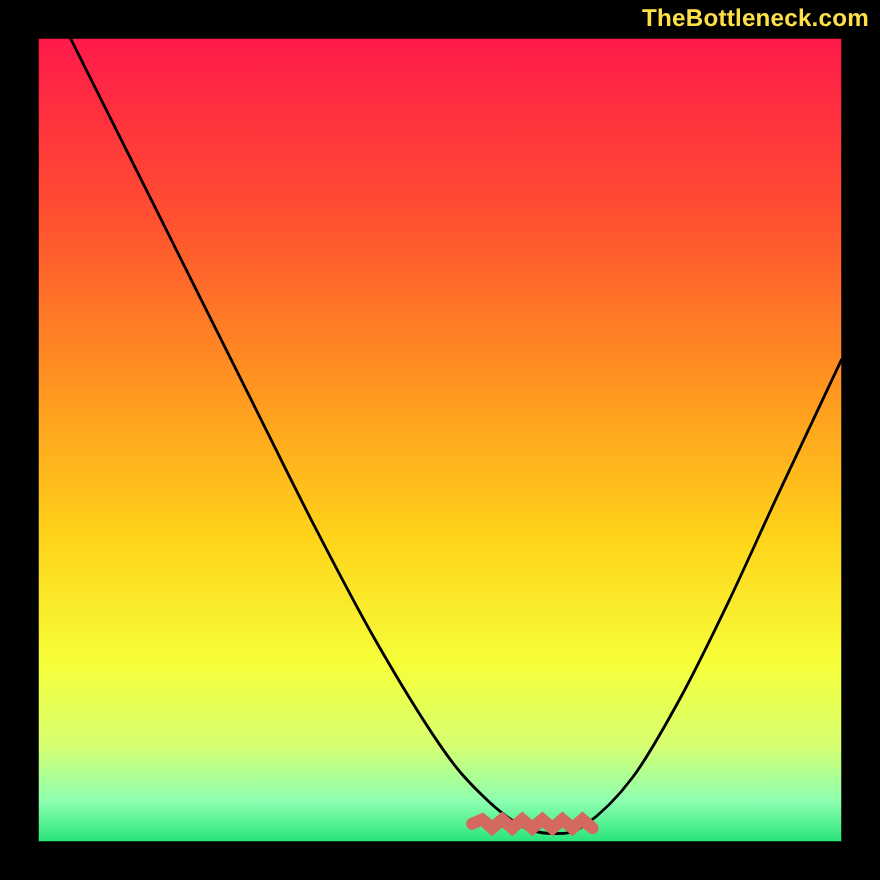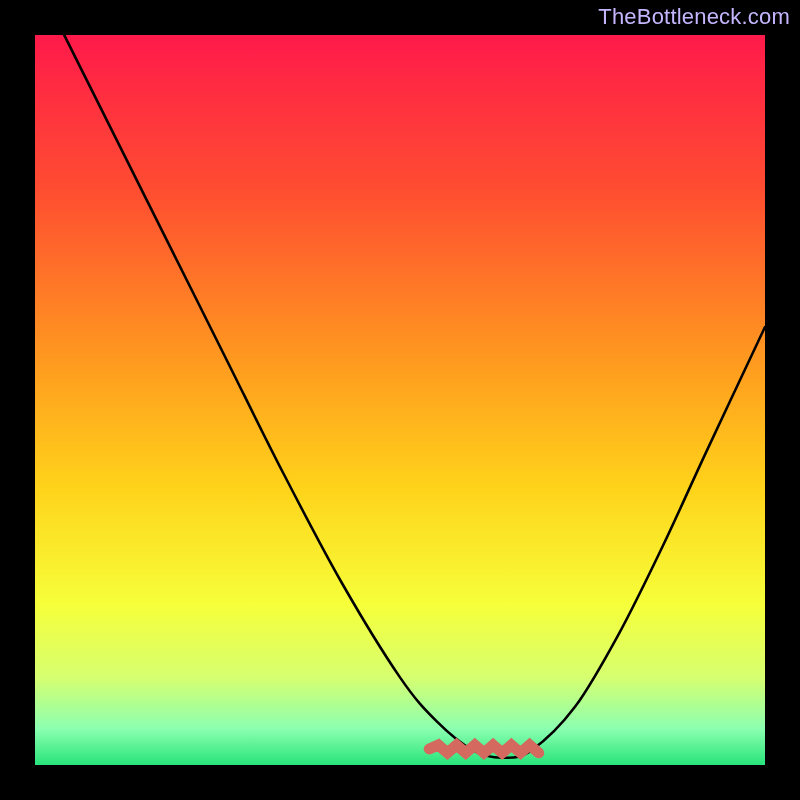--- a/index.html
+++ b/index.html
@@ -14,23 +14,23 @@
   .frame {
     position: relative;
     width: 800px;
     height: 800px;
     background: #000;
   }
   .watermark {
     position: absolute;
     top: 4px;
     right: 10px;
-    color: #c4b5fd;
+    color: #fde047;
     font-size: 22px;
-    font-weight: 400;
+    font-weight: 700;
     letter-spacing: 0.2px;
     z-index: 50;
   }
   .plot-area {
     position: absolute;
     left: 35px;
     top: 35px;
     width: 730px;
     height: 730px;
   }

